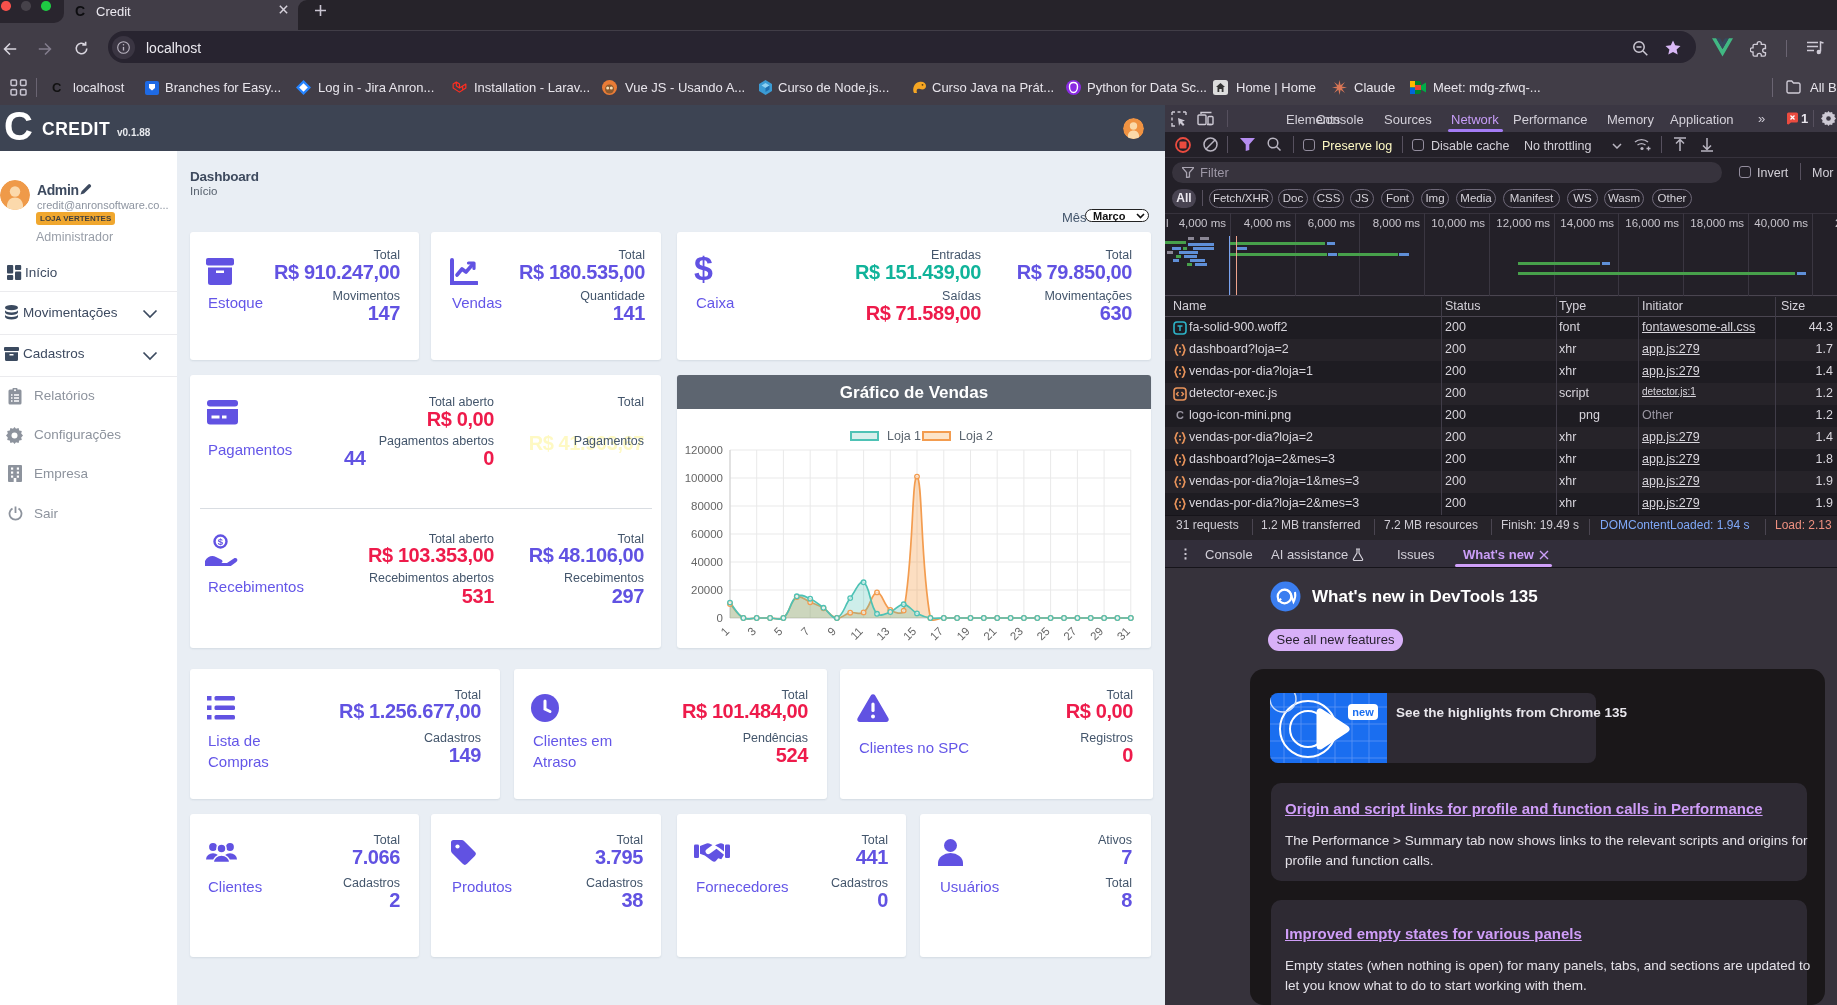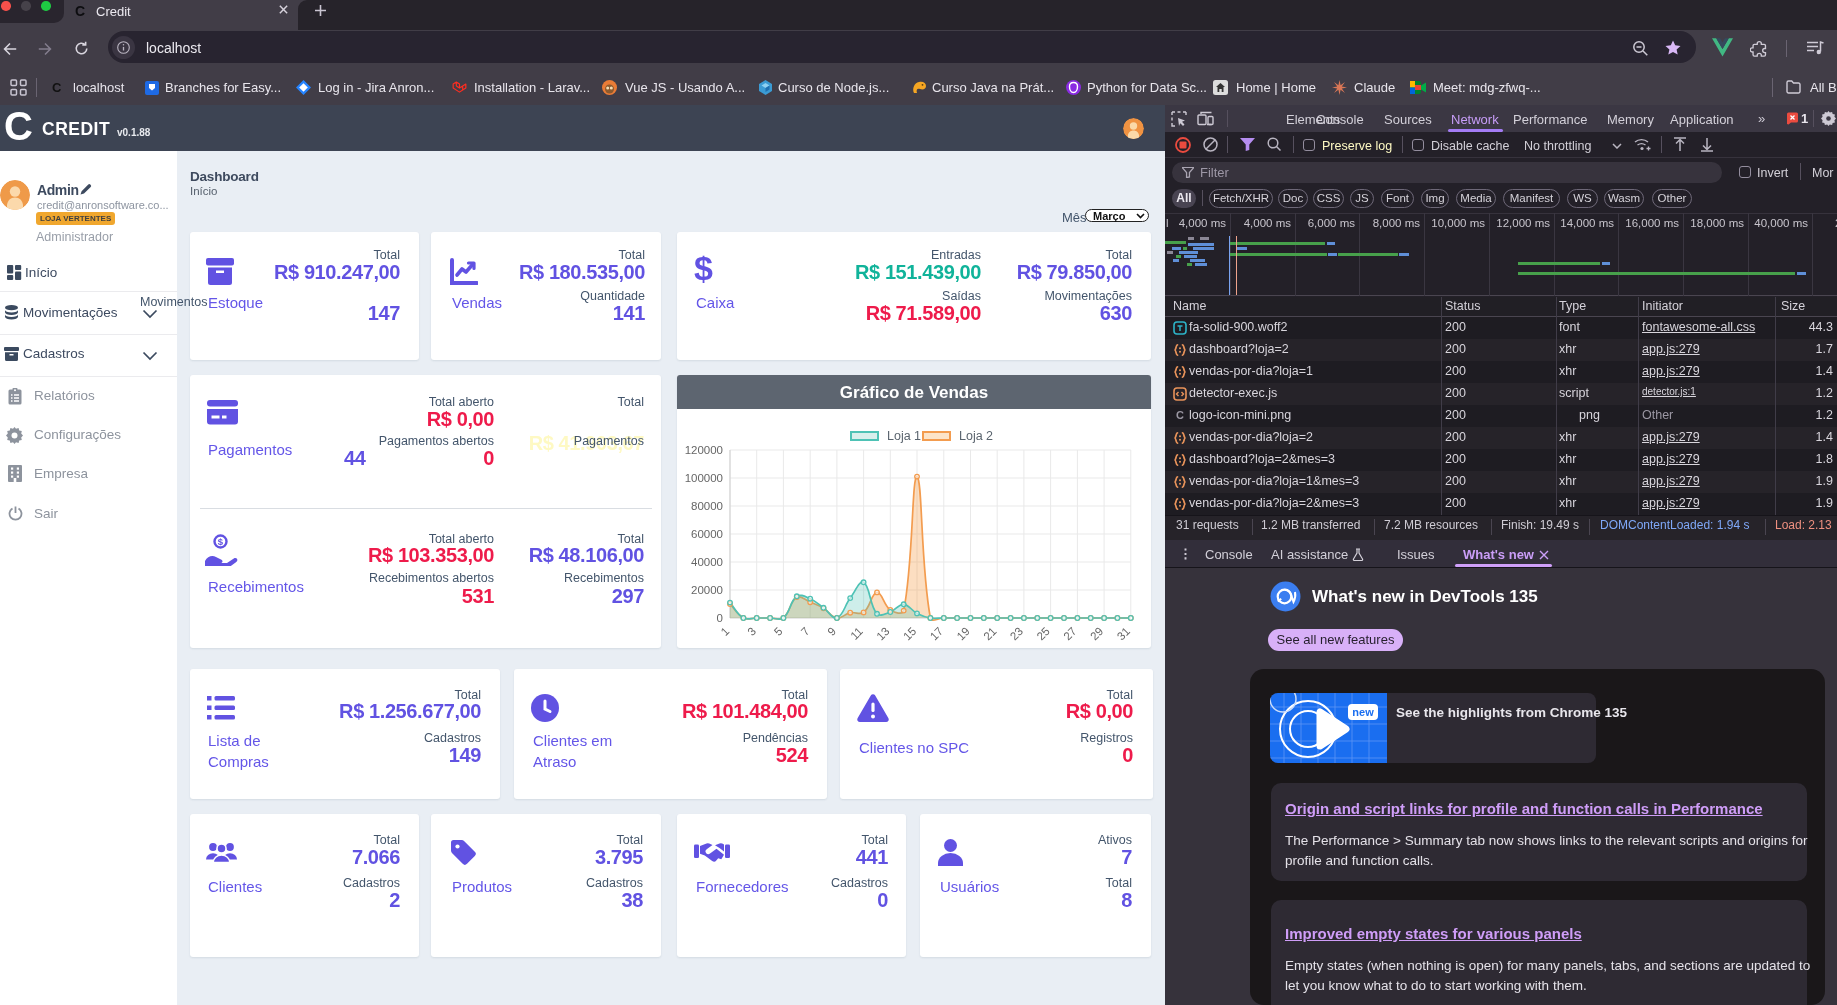--- a/index.html
+++ b/index.html
@@ -284,21 +284,21 @@
 <div class="card" style="left:677px;top:232px;width:474px;height:128px"></div>
 <svg class="abs" style="left:206px;top:258px" width="28" height="27" viewBox="0 0 28 27">
     <g fill="#6152e2">
       <rect x="0" y="0" width="28" height="7.5" rx="2"></rect>
       <path d="M2 9.5 H26 V24.5 a2.5 2.5 0 0 1 -2.5 2.5 h-19 A2.5 2.5 0 0 1 2 24.5 Z M10 12.5 h8 v2.6 h-8 Z" fill-rule="evenodd"></path>
     </g>
   </svg>
 <div class="cardtitle" style="left:208px;top:292px">Estoque</div>
 <div class="lbl" style="left:140px;top:248px;width:260px;text-align:right">Total</div>
 <div class="val" style="left:100px;top:261px;width:300px;text-align:right;color:#6152e2;font-size:20px">R$ 910.247,00</div>
-<div class="lbl" style="left:140px;top:295px;width:260px;text-align:left">Movimentos</div>
+<div class="lbl" style="left:140px;top:289px;width:260px;text-align:right">Movimentos</div>
 <div class="val" style="left:100px;top:302px;width:300px;text-align:right;color:#6152e2;font-size:20px">147</div>
 <svg class="abs" style="left:450px;top:258px" width="28" height="27" viewBox="0 0 28 27">
     <g fill="none" stroke="#6152e2">
       <path d="M2 2 V25 H27" stroke-width="4" stroke-linecap="round"></path>
       <path d="M7 17 L12 11 L16 14 L23 6" stroke-width="3.6" stroke-linejoin="round" stroke-linecap="round"></path>
       <path d="M18.5 5 H24 V10.5" stroke-width="3.2" stroke-linejoin="round" stroke-linecap="round"></path>
     </g>
   </svg>
 <div class="cardtitle" style="left:452px;top:292px">Vendas</div>
 <div class="lbl" style="left:385px;top:248px;width:260px;text-align:right">Total</div>

